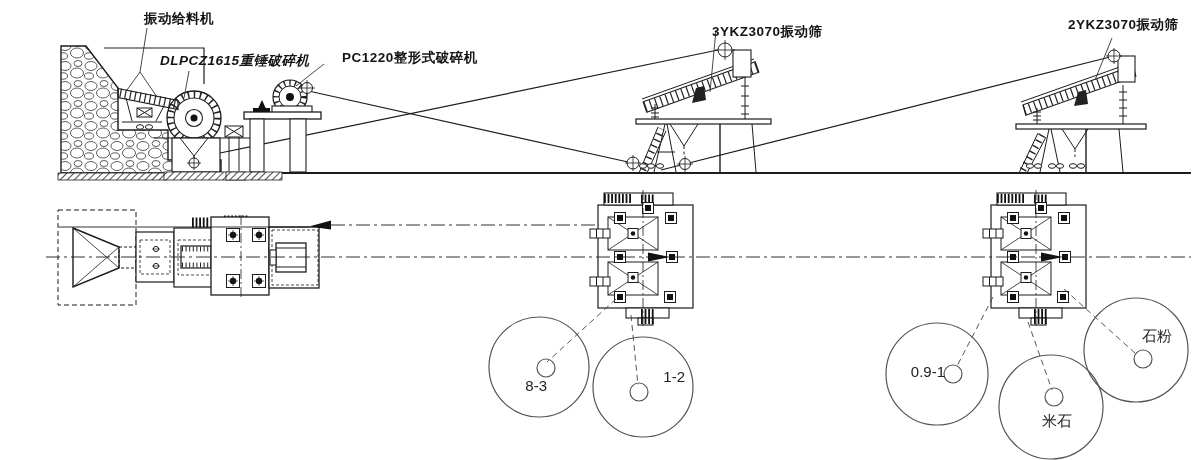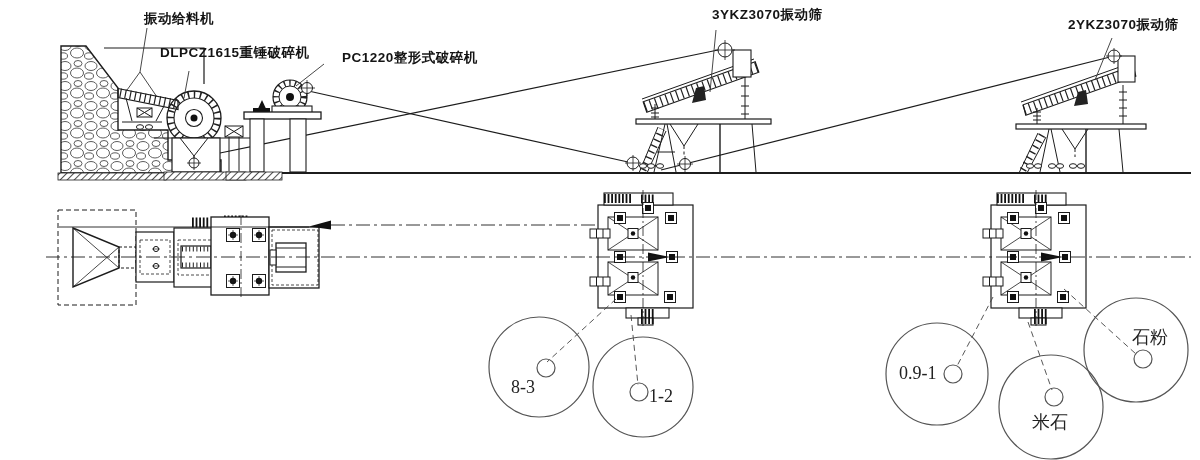--- a/index.html
+++ b/index.html
@@ -7,22 +7,22 @@
     position:relative;width:1200px;height:460px;background:#fff;overflow:hidden;
     font-family:"Liberation Sans","DejaVu Sans",sans-serif;
     margin-left:6px;
   }
   #drawing{position:absolute;left:0;top:0;}
   .lbl{
     position:absolute;color:#141414;font-size:13.5px;font-weight:600;
     letter-spacing:.5px;white-space:nowrap;line-height:1.1;
   }
   .pile-lbl{
-    position:absolute;color:#222;font-size:18px;font-weight:500;
-    text-align:left;white-space:nowrap;line-height:1.1;font-family:Liberation Serif, serif;
+    position:absolute;color:#222;font-size:15px;font-weight:500;
+    text-align:right;white-space:nowrap;line-height:1.1;
   }
 </style>
 </head>
 <body>
 
 <div id="canvas">
 
 <svg id="drawing" width="1200" height="460" viewBox="0 0 1200 460">
   <defs>
     <pattern id="stones" width="26" height="20" patternUnits="userSpaceOnUse">
@@ -392,24 +392,24 @@
       </g>
       <g>
         <circle cx="1130" cy="350" r="52"></circle>
             <circle cx="1137" cy="359" r="9"></circle>
       </g>
     </g>
   </g>
 </svg>
 
 <div class="lbl" style="left:138px;top:12px;">振动给料机</div>
-<div class="lbl" style="left:154px;top:46px;">DLPCZ1615重锤破碎机</div>
+<div class="lbl" style="left:154px;top:54px;font-style:italic;">DLPCZ1615重锤破碎机</div>
 <div class="lbl" style="left:336px;top:51px;">PC1220整形式破碎机</div>
-<div class="lbl" style="left:706px;top:8px;">3YKZ3070振动筛</div>
+<div class="lbl" style="left:706px;top:25px;">3YKZ3070振动筛</div>
 <div class="lbl" style="left:1062px;top:18px;">2YKZ3070振动筛</div>
 
 <div class="pile-lbl" style="left:505px;top:378px;width:36px;">8-3</div>
-<div class="pile-lbl" style="left:643px;top:387px;width:36px;">1-2</div>
+<div class="pile-lbl" style="left:643px;top:369px;width:36px;">1-2</div>
 <div class="pile-lbl" style="left:893px;top:364px;width:46px;">0.9-1</div>
 <div class="pile-lbl" style="left:1026px;top:413px;width:40px;">米石</div>
 <div class="pile-lbl" style="left:1126px;top:328px;width:40px;">石粉</div>
 
 </div>
 
 </body></html>

